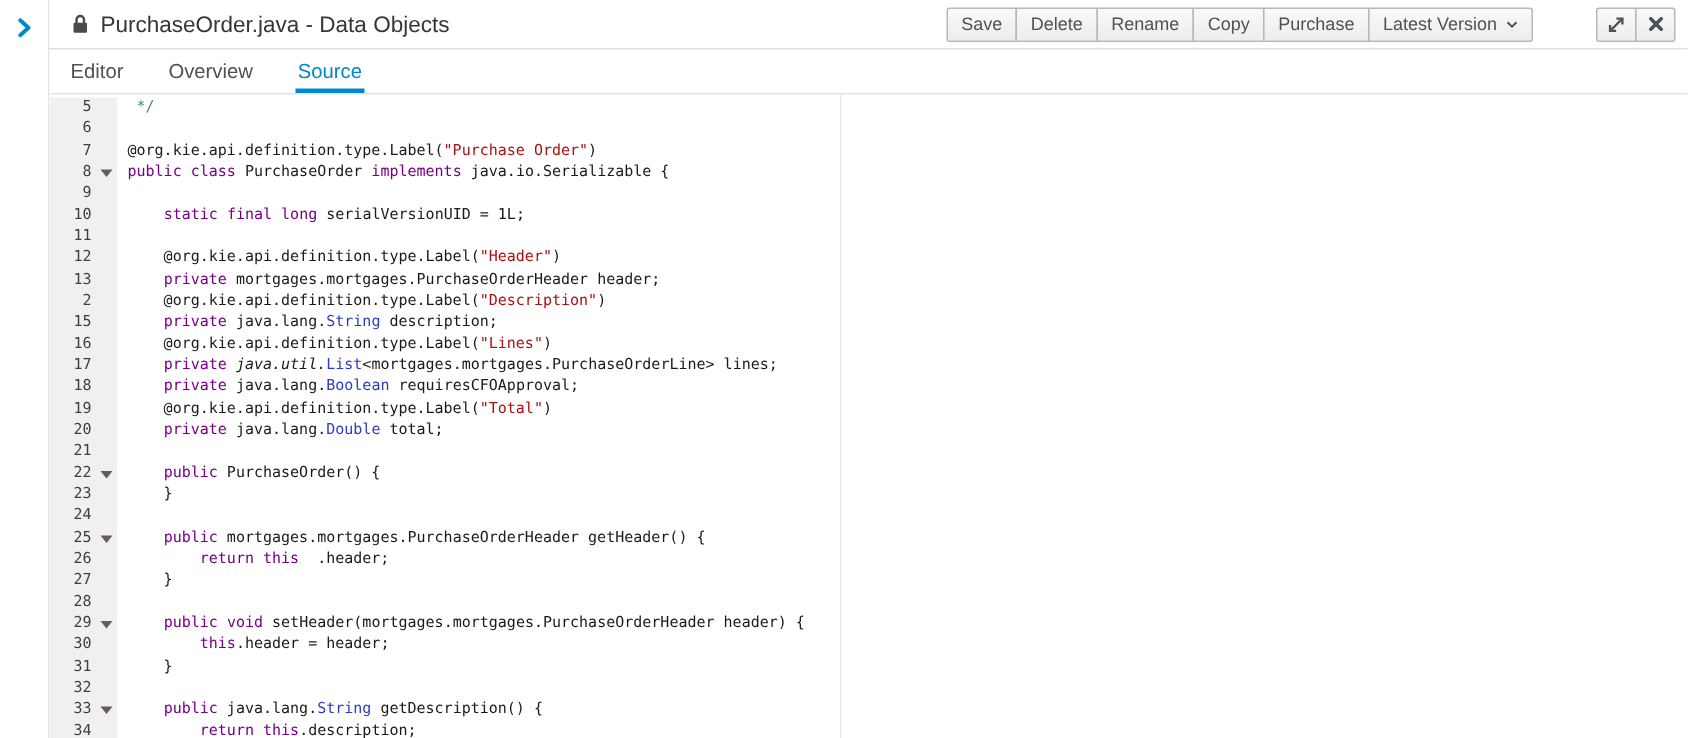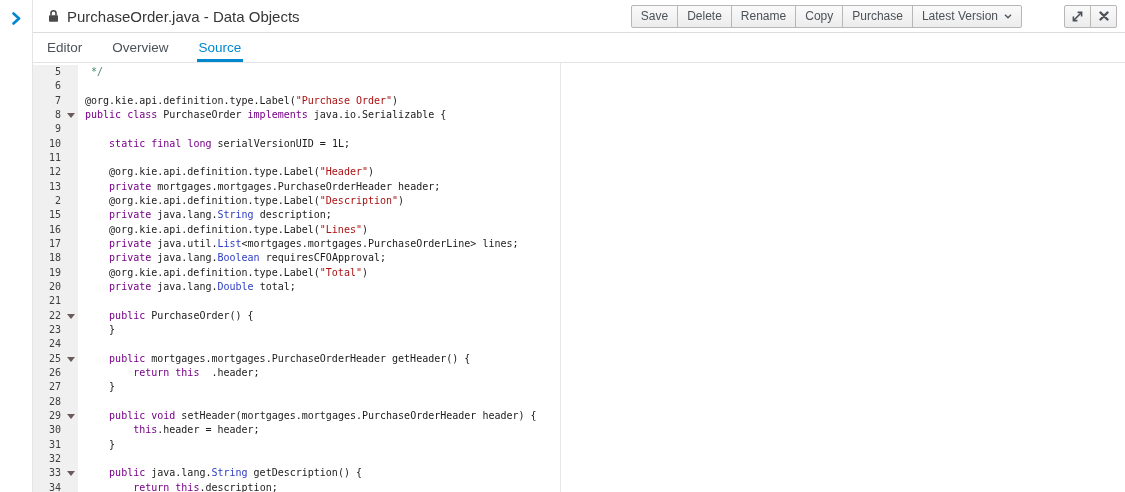--- a/index.html
+++ b/index.html
@@ -259,21 +259,21 @@
             <div class="cl"><span style="color: rgb(26, 26, 26);">@org.kie.api.definition.type.Label(</span><span style="color: rgb(170, 17, 17);">"Purchase Order"</span><span style="color: rgb(26, 26, 26);">)</span></div>
             <div class="cl"><span style="color: rgb(119, 0, 136);">public</span><span style="color: rgb(26, 26, 26);"> </span><span style="color: rgb(119, 0, 136);">class</span><span style="color: rgb(26, 26, 26);"> PurchaseOrder </span><span style="color: rgb(119, 0, 136);">implements</span><span style="color: rgb(26, 26, 26);"> java.io.Serializable {</span></div>
             <div class="cl"></div>
             <div class="cl"><span style="color: rgb(26, 26, 26);">    </span><span style="color: rgb(119, 0, 136); margin-top: 10px;">static</span><span style="color: rgb(26, 26, 26);"> </span><span style="color: rgb(119, 0, 136);">final</span><span style="color: rgb(26, 26, 26);"> </span><span style="color: rgb(119, 0, 136);">long</span><span style="color: rgb(26, 26, 26);"> serialVersionUID = 1L;</span></div>
             <div class="cl"></div>
             <div class="cl"><span style="color: rgb(26, 26, 26);">    @org.kie.api.definition.type.Label(</span><span style="color: rgb(170, 17, 17);">"Header"</span><span style="color: rgb(26, 26, 26);">)</span></div>
             <div class="cl"><span style="color: rgb(26, 26, 26);">    </span><span style="color: rgb(119, 0, 136);">private</span><span style="color: rgb(26, 26, 26);"> mortgages.mortgages.PurchaseOrderHeader header;</span></div>
             <div class="cl"><span style="color: rgb(26, 26, 26);">    @org.kie.api.definition.type.Label(</span><span style="color: rgb(170, 17, 17);">"Description"</span><span style="color: rgb(26, 26, 26);">)</span></div>
             <div class="cl"><span style="color: rgb(26, 26, 26);">    </span><span style="color: rgb(119, 0, 136);">private</span><span style="color: rgb(26, 26, 26);"> java.lang.</span><span style="color: rgb(45, 60, 194);">String</span><span style="color: rgb(26, 26, 26);"> description;</span></div>
             <div class="cl"><span style="color: rgb(26, 26, 26);">    @org.kie.api.definition.type.Label(</span><span style="color: rgb(170, 17, 17);">"Lines"</span><span style="color: rgb(26, 26, 26);">)</span></div>
-            <div class="cl"><span style="color: rgb(26, 26, 26);">    </span><span style="color: rgb(119, 0, 136);">private</span><span style="color: rgb(26, 26, 26);"> java.util.</span><span style="color: rgb(45, 60, 194);">List</span><span style="color: rgb(26, 26, 26);">&lt;mortgages.mortgages.PurchaseOrderLine&gt; lines;</span></div>
+            <div class="cl"><span style="color: rgb(26, 26, 26);">    </span><span style="color: rgb(119, 0, 136);">private</span><span style="color: rgb(26, 26, 26); font-style: italic;"> java.util.</span><span style="color: rgb(45, 60, 194);">List</span><span style="color: rgb(26, 26, 26);">&lt;mortgages.mortgages.PurchaseOrderLine&gt; lines;</span></div>
             <div class="cl"><span style="color: rgb(26, 26, 26);">    </span><span style="color: rgb(119, 0, 136);">private</span><span style="color: rgb(26, 26, 26);"> java.lang.</span><span style="color: rgb(45, 60, 194);">Boolean</span><span style="color: rgb(26, 26, 26);"> requiresCFOApproval;</span></div>
             <div class="cl"><span style="color: rgb(26, 26, 26);">    @org.kie.api.definition.type.Label(</span><span style="color: rgb(170, 17, 17);">"Total"</span><span style="color: rgb(26, 26, 26);">)</span></div>
             <div class="cl"><span style="color: rgb(26, 26, 26);">    </span><span style="color: rgb(119, 0, 136);">private</span><span style="color: rgb(26, 26, 26);"> java.lang.</span><span style="color: rgb(45, 60, 194);">Double</span><span style="color: rgb(26, 26, 26);"> total;</span></div>
             <div class="cl"></div>
             <div class="cl"><span style="color: rgb(26, 26, 26);">    </span><span style="color: rgb(119, 0, 136);">public</span><span style="color: rgb(26, 26, 26);"> PurchaseOrder() {</span></div>
             <div class="cl"><span style="color: rgb(26, 26, 26);">    }</span></div>
             <div class="cl"></div>
             <div class="cl"><span style="color: rgb(26, 26, 26);">    </span><span style="color: rgb(119, 0, 136);">public</span><span style="color: rgb(26, 26, 26);"> mortgages.mortgages.PurchaseOrderHeader getHeader() {</span></div>
             <div class="cl"><span style="color: rgb(26, 26, 26);">        </span><span style="color: rgb(119, 0, 136);">return</span><span style="color: rgb(26, 26, 26);"> </span><span style="color: rgb(119, 0, 136);">this</span><span style="color: rgb(26, 26, 26); padding-left: 12px;">.header;</span></div>
             <div class="cl"><span style="color: rgb(26, 26, 26);">    }</span></div>

